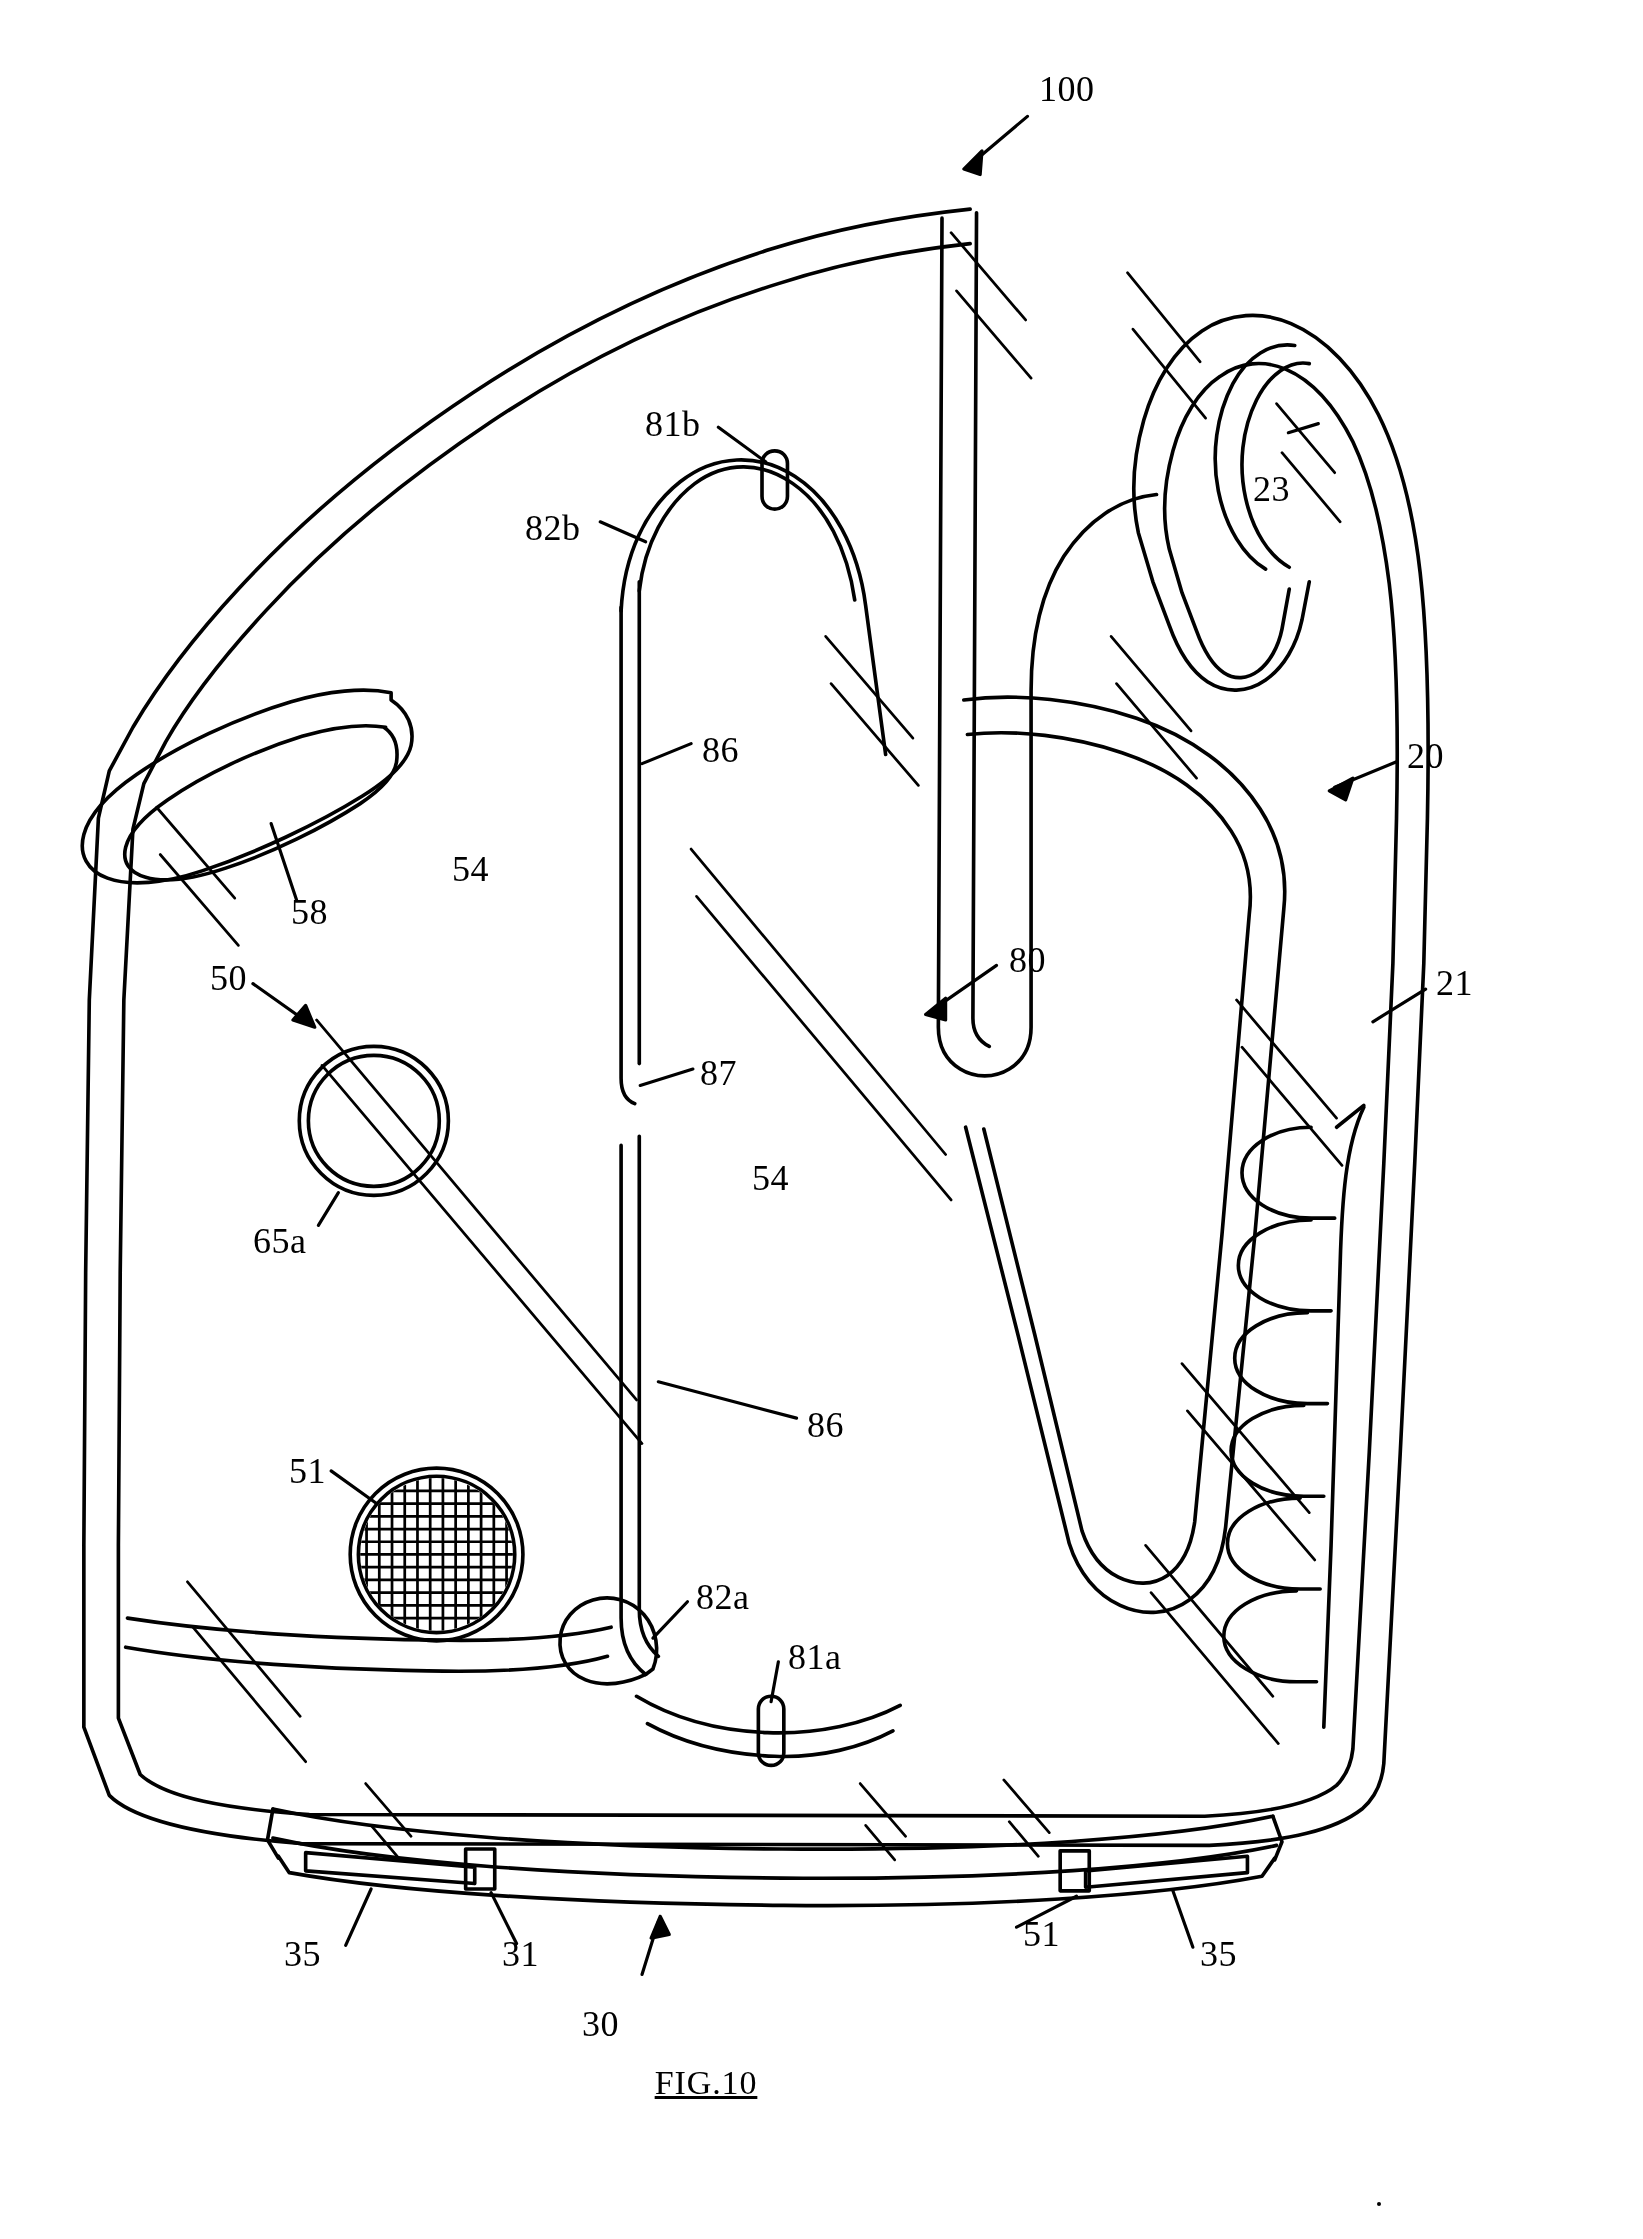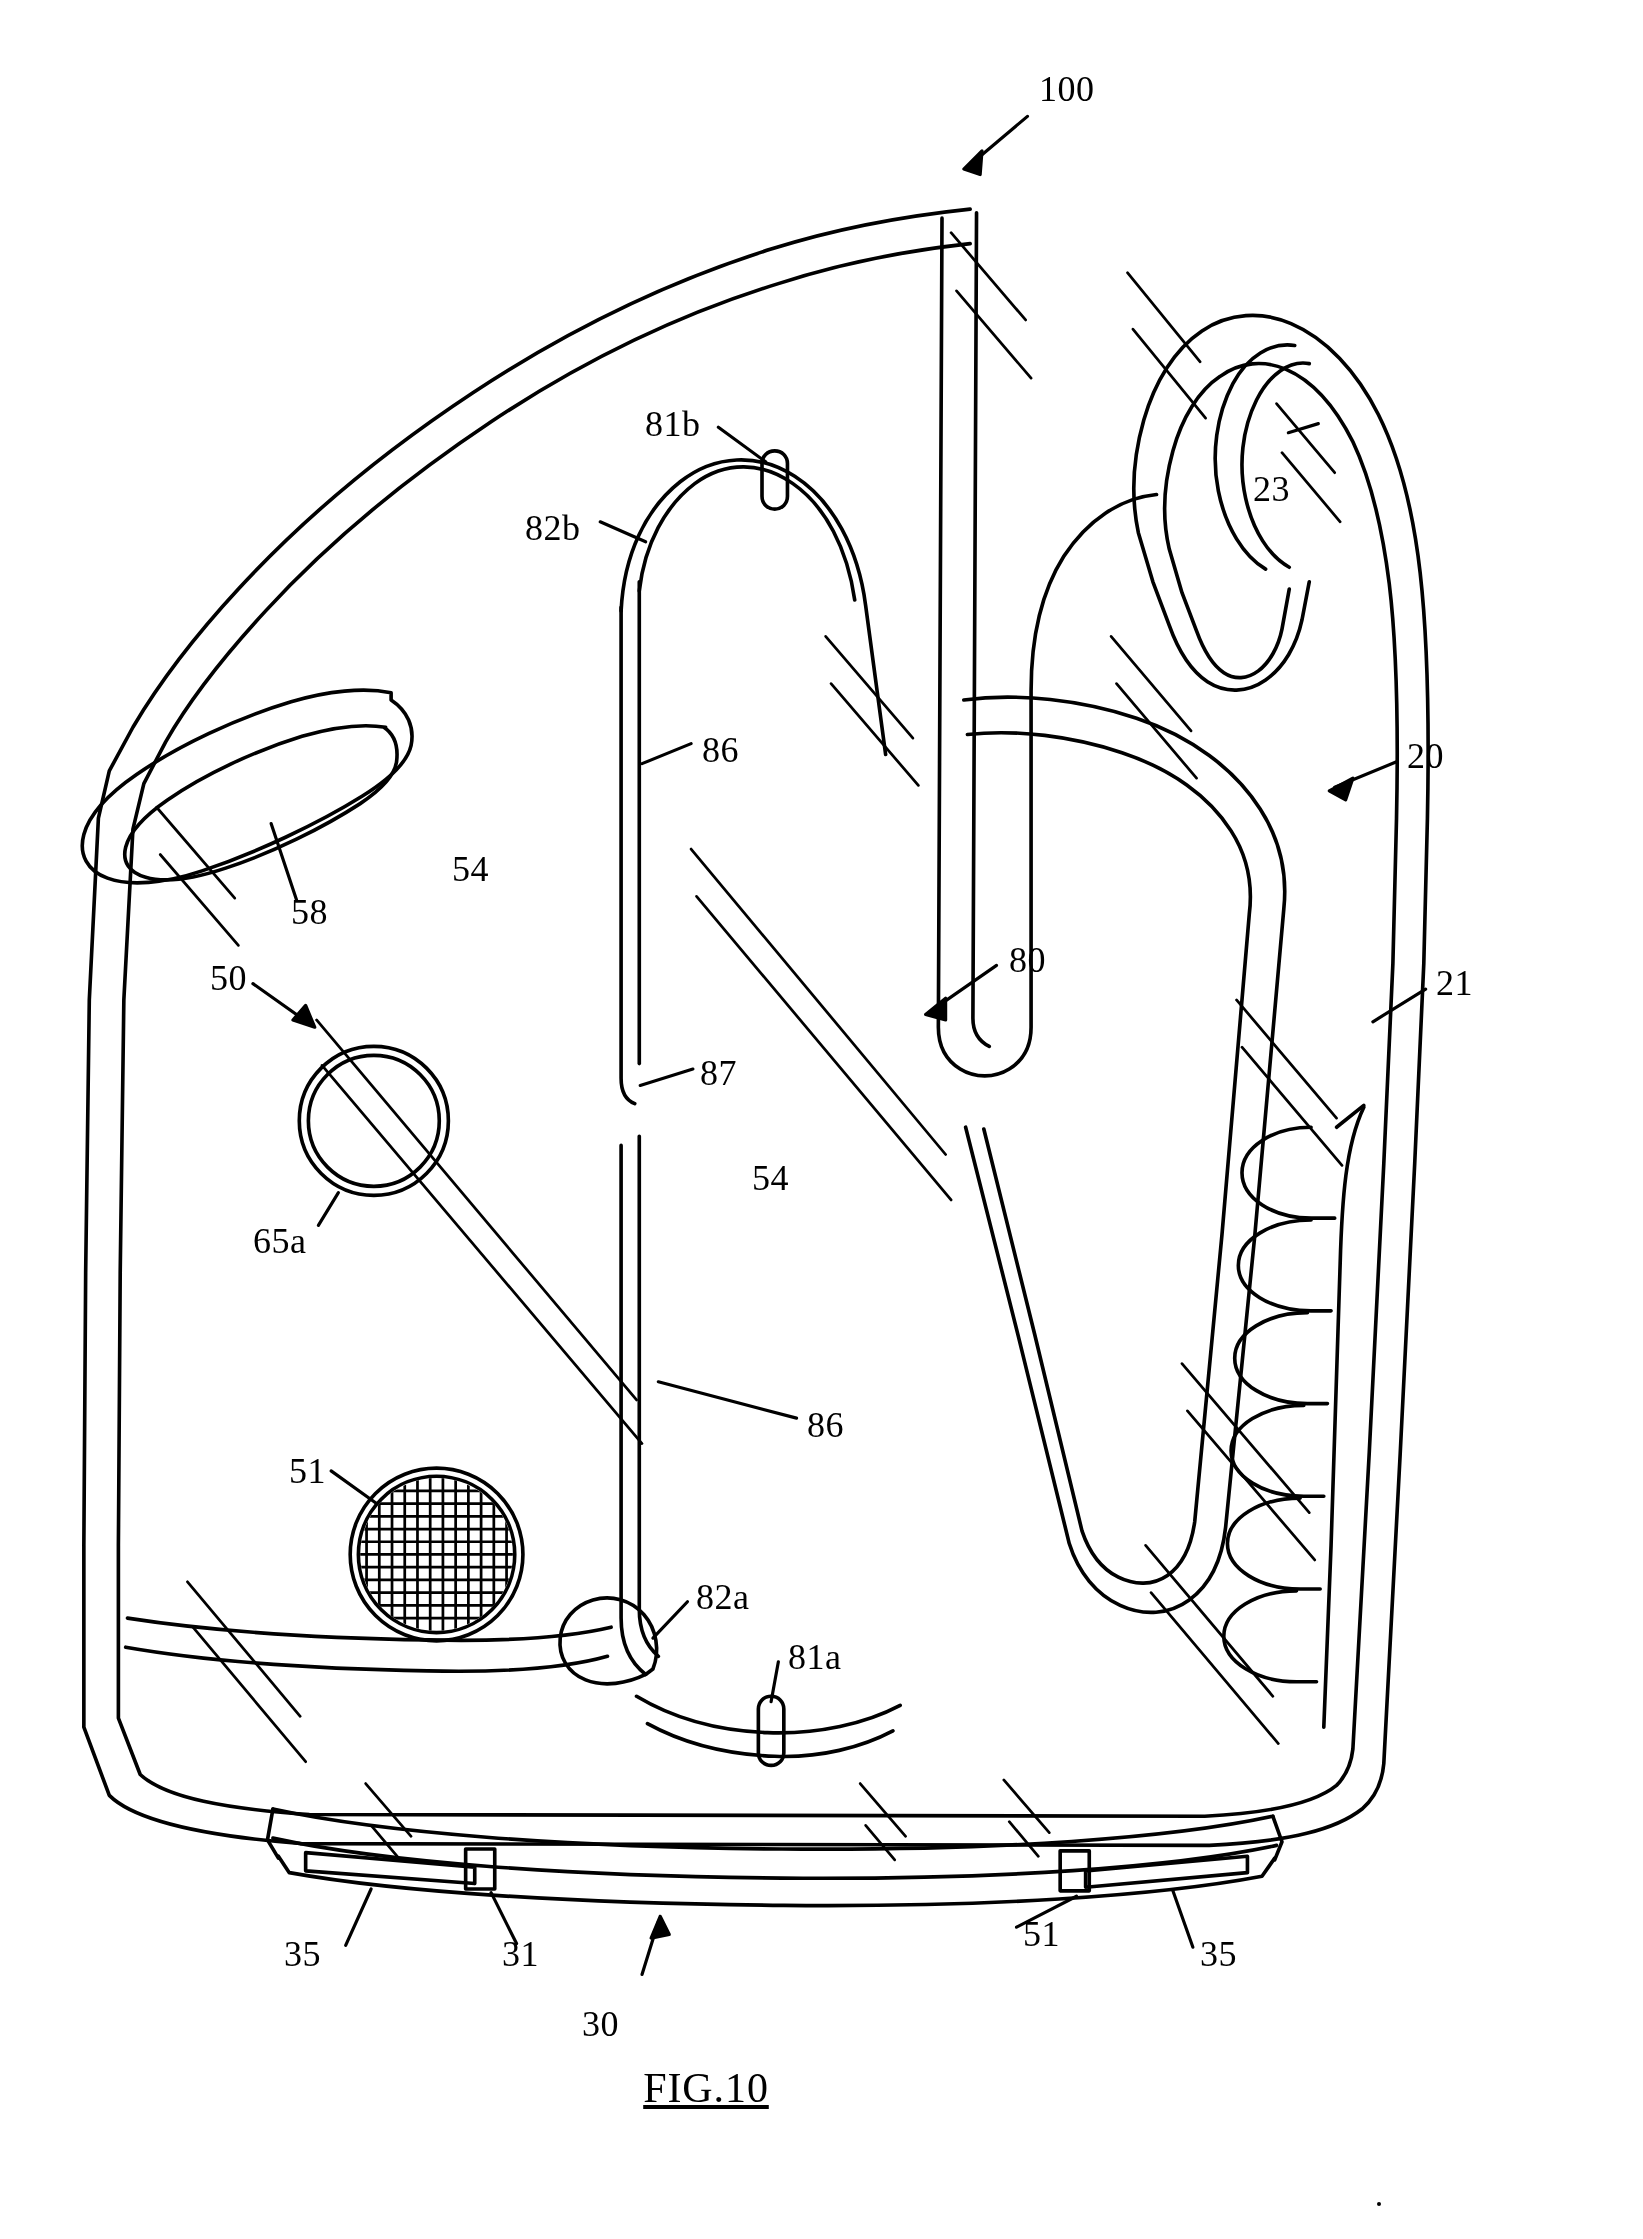--- a/index.html
+++ b/index.html
@@ -33,21 +33,21 @@
     white-space: nowrap;
     letter-spacing: 0.5px;
   }
   .fig-caption {
     position: absolute;
     left: 0;
     right: 0;
     top: 2064px;
     text-align: center;
     font-family: "Liberation Serif", serif;
-    font-size: 42px;
+    font-size: 34px;
     letter-spacing: 0.9px;
     color: #000;
   }
   .fig-caption span {
     text-decoration: underline;
   }
   .corner-dot {
     position: absolute;
     right: 31px;
     bottom: 33px;

